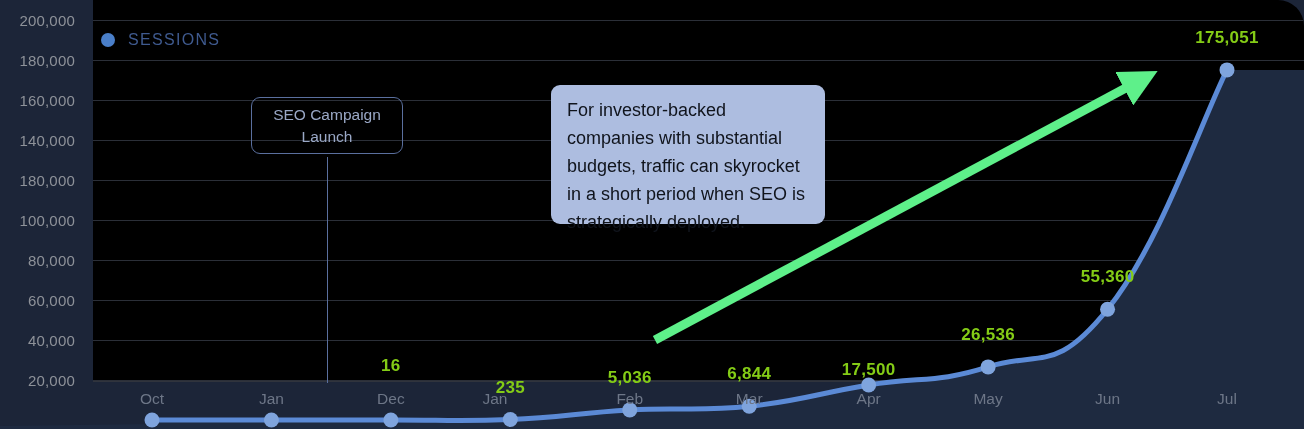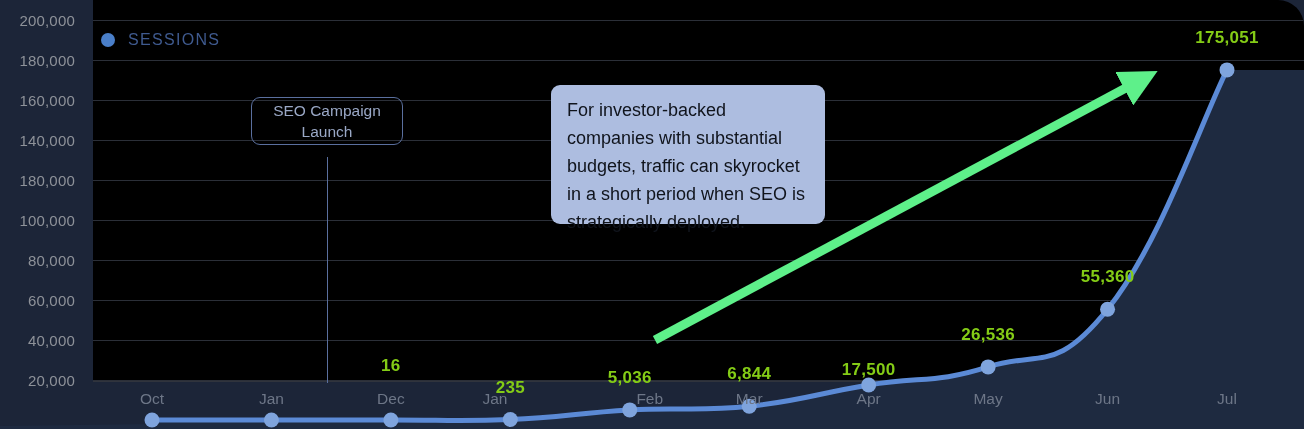--- a/index.html
+++ b/index.html
@@ -116,21 +116,21 @@
     color: #3f5a8f;
     letter-spacing: 1.3px;
   }
 
   
   #seo-anno-box {
     position: absolute;
     left: 251px;
     top: 97px;
     width: 152px;
-    height: 48px;
+    height: 57px;
     border: 1px solid #5a6f9e;
     border-radius: 9px;
     background: transparent;
     display: flex;
     align-items: center;
     justify-content: center;
     text-align: center;
     font-size: 15.5px;
     line-height: 1.38;
     color: #9aa8c6;
@@ -221,21 +221,21 @@
       <div class="y-tick" style="top: 300px;">60,000</div>
       <div class="y-tick" style="top: 340px;">40,000</div>
       <div class="y-tick" style="top: 380px;">20,000</div>
     </div>
 
   <div id="x-axis">
       <div class="x-tick" style="left: 152px;">Oct</div>
       <div class="x-tick" style="left: 271.444px;">Jan</div>
       <div class="x-tick" style="left: 390.889px;">Dec</div>
       <div class="x-tick" style="left: 495px;">Jan</div>
-      <div class="x-tick" style="left: 629.778px; margin-left: 20px;">Feb</div>
+      <div class="x-tick" style="left: 629.778px;">Feb</div>
       <div class="x-tick" style="left: 749.222px;">Mar</div>
       <div class="x-tick" style="left: 868.667px;">Apr</div>
       <div class="x-tick" style="left: 988.111px;">May</div>
       <div class="x-tick" style="left: 1107.56px;">Jun</div>
       <div class="x-tick" style="left: 1227px;">Jul</div>
     </div>
 
   <div id="data-labels">
       <div class="data-label" style="left: 390.889px; top: 356px;">16</div>
       <div class="data-label" style="left: 510.333px; top: 377.53px;">235</div>

